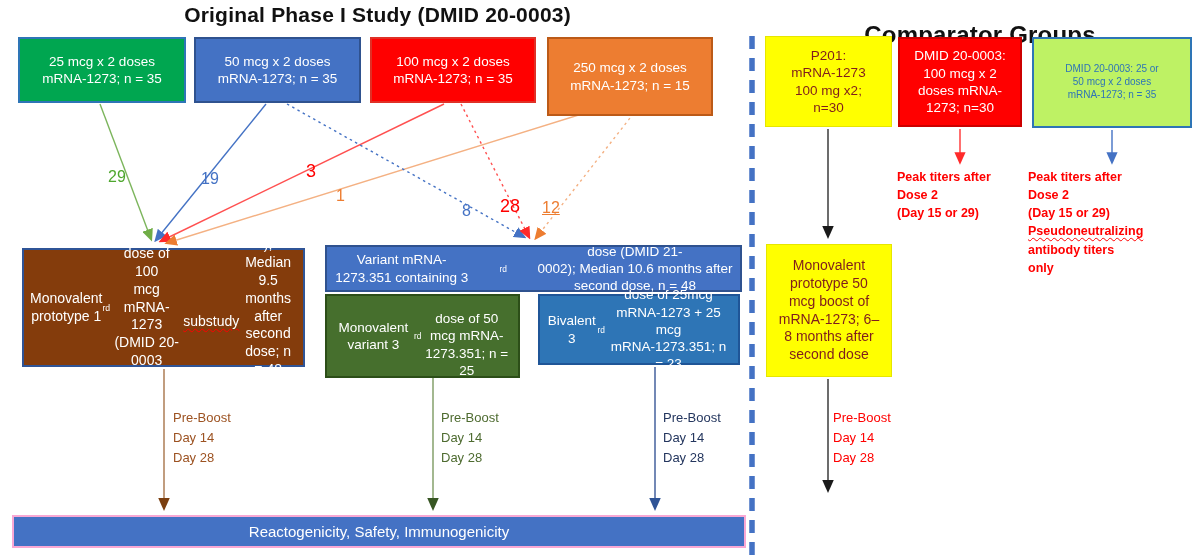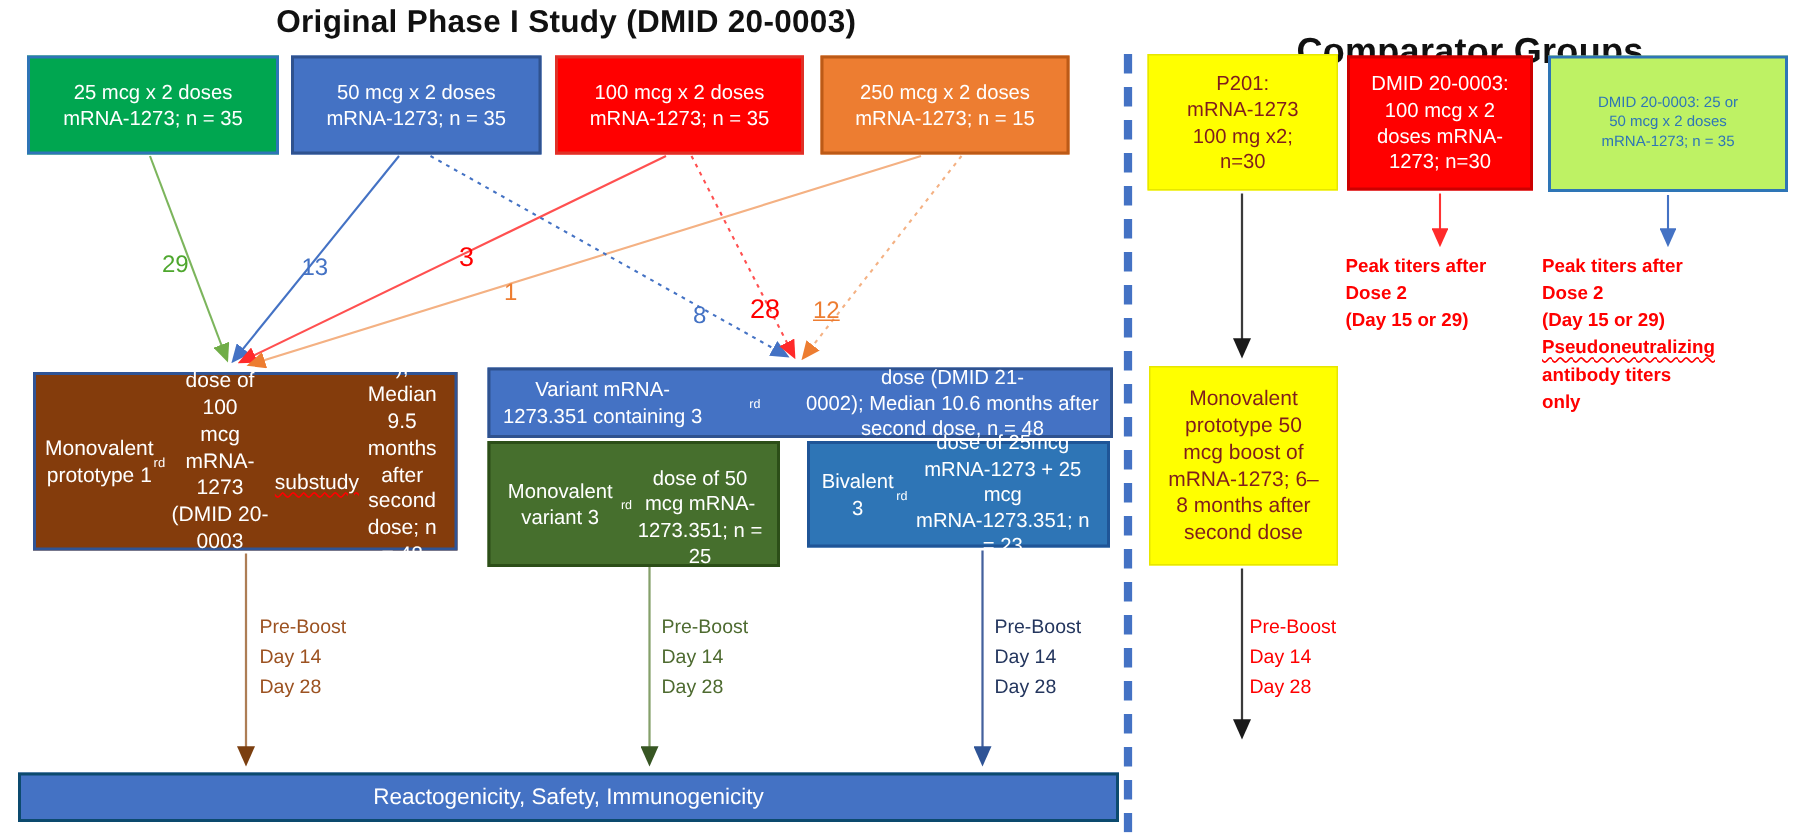--- a/index.html
+++ b/index.html
@@ -12,21 +12,21 @@
     white-space:pre-line;line-height:1.28;padding:4px 6px;}
   .w{color:#fff;}
   .g1{background:#00A650;border:2px solid #2E75B6;font-size:13.5px;}
   .g2{background:#4472C4;border:2px solid #2F528F;font-size:13.5px;}
   .g3{background:#FF0000;border:2px solid #E03026;font-size:13.5px;}
   .g4{background:#ED7D31;border:2px solid #BC5A17;font-size:13.5px;}
   .brown{background:#843C0C;border:2px solid #2F5496;font-size:14px;}
   .variant{background:#4472C4;border:2px solid #2F528F;font-size:13.5px;gap:29px;}
   .dkgreen{background:#466F2D;border:2px solid #2C4E18;font-size:13.5px;}
   .bivalent{background:#2E75B6;border:2px solid #1F5597;font-size:13.5px;}
-  .outcome{background:#4472C4;border:2px solid #0c4a6e;font-size:15px;}
+  .outcome{background:#4472C4;border:2px solid #f9a8d4;font-size:15px;}
   .yellow{background:#FFFF00;border:1px solid #e6e600;color:#7f1d1d;font-size:13.5px;}
   .cmpred{background:#FF0000;border:2px solid #CC0000;font-size:13.5px;}
   .cmpgreen{background:#bef264;border:2px solid #2E75B6;color:#2E75B6;font-size:10px;}
   .count{position:absolute;font-size:16px;font-weight:500;}
   .preboost{position:absolute;font-size:13px;line-height:1.55;white-space:pre-line;}
   .peak{position:absolute;font-size:12.5px;font-weight:bold;color:#FF0000;
     text-align:left;line-height:1.45;white-space:pre-line;}
   .sup{vertical-align:super;font-size:0.62em;line-height:0;}
   .wavy{text-decoration:underline wavy #FF0000;text-decoration-thickness:1px;text-underline-offset:2px;margin-top:28px;}
 </style>
@@ -93,25 +93,25 @@
   </svg>
 
   <div class="abs sec-title" style="left:120px;top:3px;width:515px;">Original Phase I Study (DMID 20-0003)</div>
 
   <div class="abs box g1 w" style="left:18px;top:37px;width:168px;height:66px;">25 mcg x 2 doses
 mRNA-1273; n = 35</div>
   <div class="abs box g2 w" style="left:194px;top:37px;width:167px;height:66px;">50 mcg x 2 doses
 mRNA-1273; n = 35</div>
   <div class="abs box g3 w" style="left:370px;top:37px;width:166px;height:66px;">100 mcg x 2 doses
 mRNA-1273; n = 35</div>
-  <div class="abs box g4 w" style="left:547px;top:37px;width:166px;height:66px;">250 mcg x 2 doses
+  <div class="abs box g4 w" style="left:547px;top:37px;width:166px;height:79px;">250 mcg x 2 doses
 mRNA-1273; n = 15</div>
 
   <span class="count" style="left:108px;top:168px;color:#4EA72E;">29</span>
-  <span class="count" style="left:201px;top:170px;color:#4472C4;">13</span>
+  <span class="count" style="left:201px;top:170px;color:#4472C4;">19</span>
   <span class="count" style="left:306px;top:161px;color:#FF0000;font-size:18px;">3</span>
   <span class="count" style="left:336px;top:187px;color:#ED7D31;">1</span>
   <span class="count" style="left:462px;top:202px;color:#4472C4;">8</span>
   <span class="count" style="left:500px;top:196px;color:#FF0000;font-size:18px;">28</span>
   <span class="count" style="left:542px;top:199px;color:#ED7D31;text-decoration:underline;">12</span>
 
   <div class="abs box brown w" style="left:22px;top:248px;width:283px;height:119px;"><span>Monovalent prototype 1</span><span class="sup">rd</span><span> dose of 100
 mcg mRNA-1273 (DMID 20-0003
 </span><span class="wavy">substudy</span><span>); Median 9.5 months after
 second dose; n = 48</span></div>

